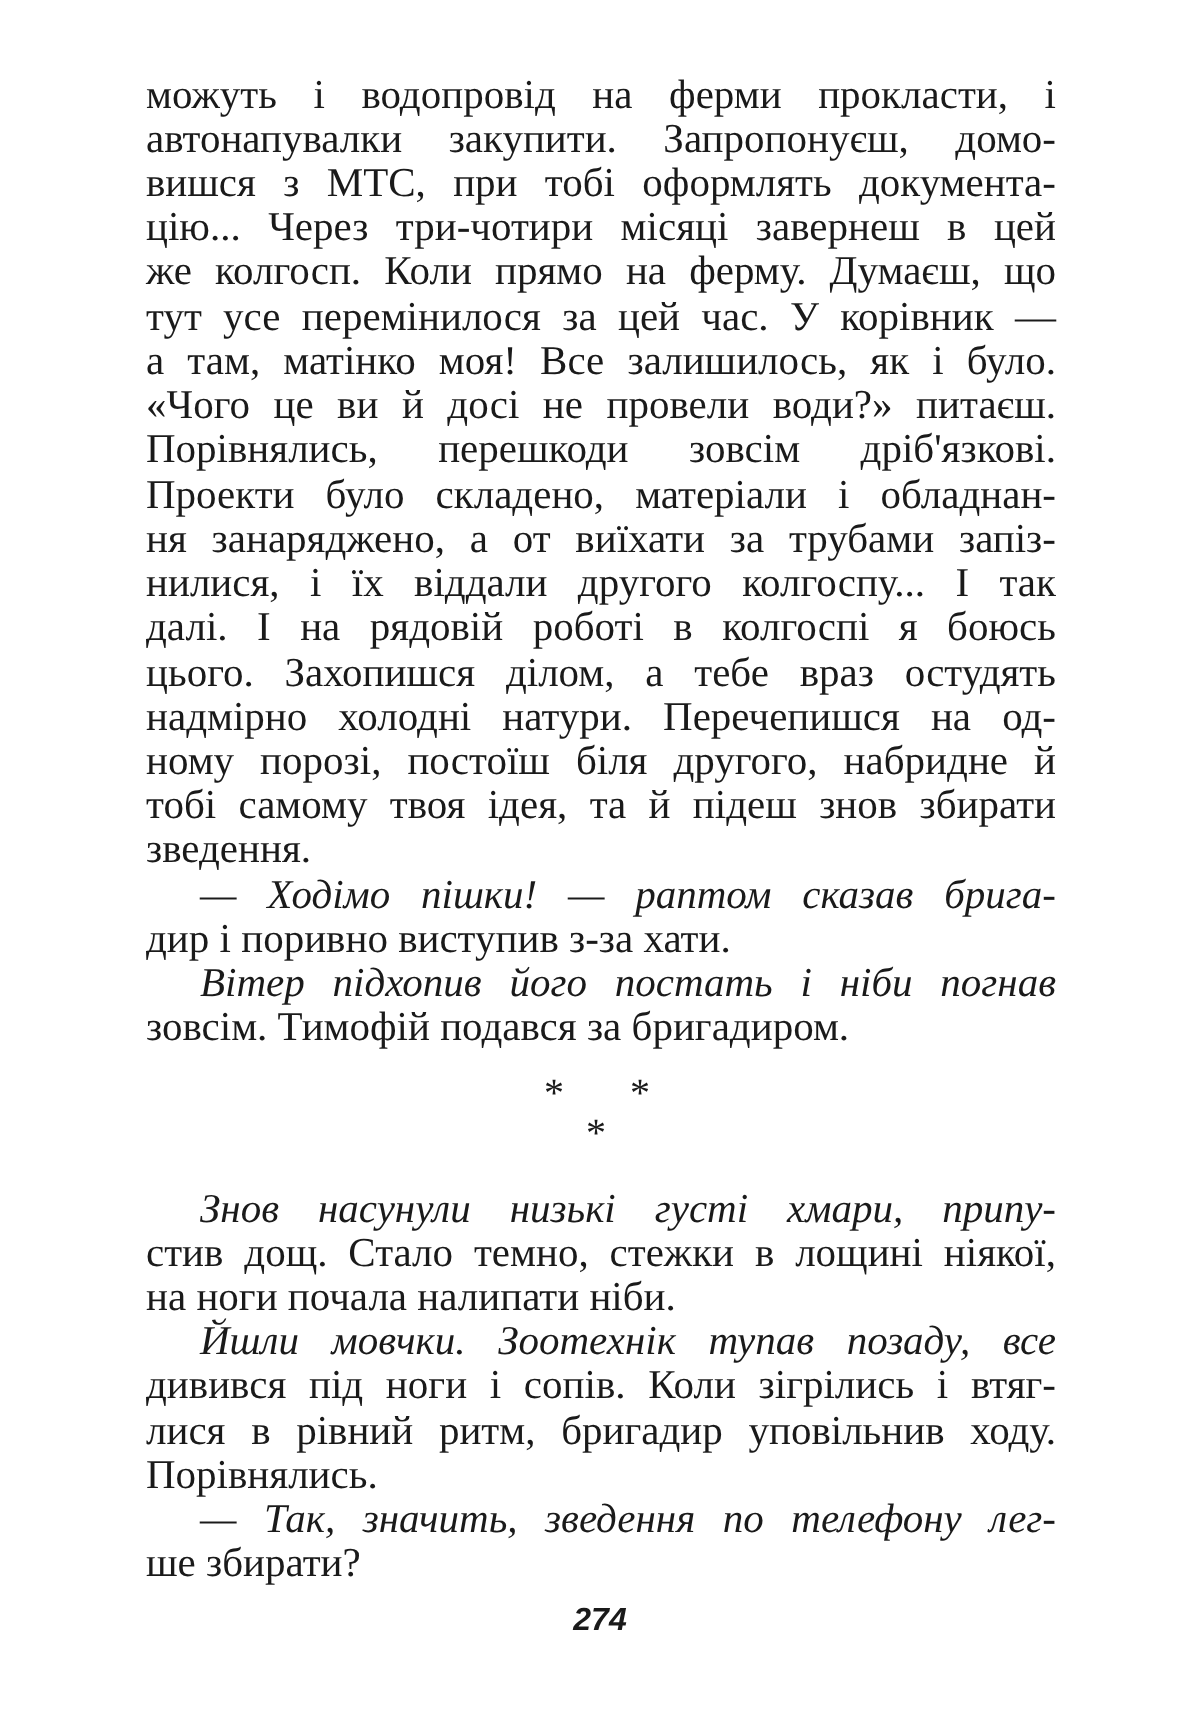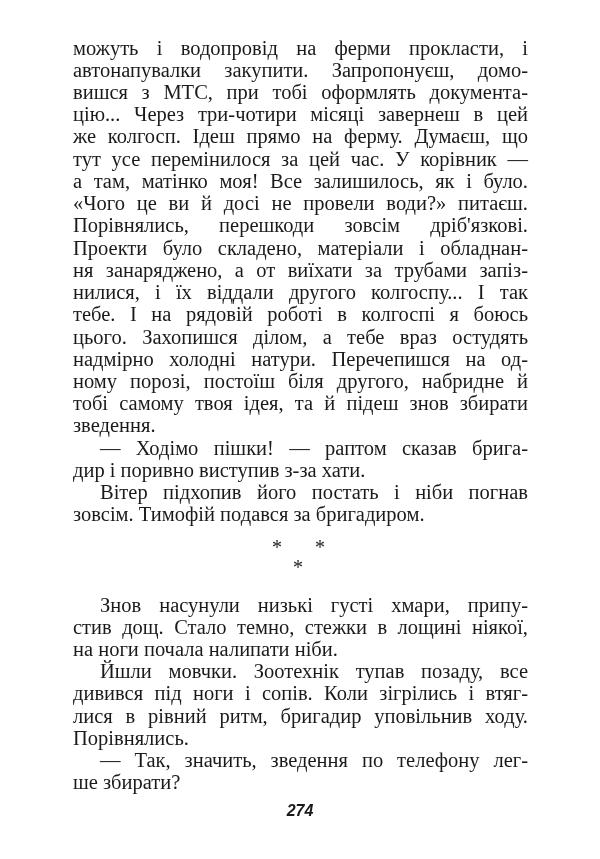--- a/index.html
+++ b/index.html
@@ -6,46 +6,46 @@
   body { width:600px; height:859px; position:relative; overflow:hidden; }
   .page { position:absolute; left:0; top:0; width:600px; height:634px; background:#fff; }
   .line {
     position:absolute; left:73px; width:455px;
     font-family:"Liberation Serif","DejaVu Serif",serif;
     font-size:20.5px; line-height:22px; color:#1a1a1a;
     white-space:nowrap;
     text-align:justify; text-align-last:justify;
   }
   .line.last { text-align-last:left; }
-  .line.indent { left:100px; width:428px; }
+  .line.indent { left:100px; width:428px;font-style:italic; }
   .stars { position:absolute; font-family:"Liberation Serif",serif; font-size:20px; color:#1a1a1a; }
   .pagenum {
     position:absolute; left:0; width:600px; top:802px; text-align:center;
     font-family:"Liberation Sans","DejaVu Sans",sans-serif; font-style:italic; font-weight:bold;
     font-size:16px; color:#1a1a1a;
   }
 </style>
 </head>
 <body>
 
 <div class="page">
 
   <div class="line" style="top:37px">можуть і водопровід на ферми прокласти, і</div>
   <div class="line" style="top:59px">автонапувалки закупити. Запропонуєш, домо-</div>
   <div class="line" style="top:81px">вишся з МТС, при тобі оформлять документа-</div>
   <div class="line" style="top:103px">цію... Через три-чотири місяці завернеш в цей</div>
-  <div class="line" style="top:125px">же колгосп. Ідеш прямо на ферму. Думаєш, що</div>
+  <div class="line" style="top:125px">же колгосп. Коли прямо на ферму. Думаєш, що</div>
   <div class="line" style="top:148px">тут усе перемінилося за цей час. У корівник —</div>
   <div class="line" style="top:170px">а там, матінко моя! Все залишилось, як і було.</div>
   <div class="line" style="top:192px">«Чого це ви й досі не провели води?» питаєш.</div>
   <div class="line" style="top:214px">Порівнялись, перешкоди зовсім дріб'язкові.</div>
   <div class="line" style="top:237px">Проекти було складено, матеріали і обладнан-</div>
   <div class="line" style="top:259px">ня занаряджено, а от виїхати за трубами запіз-</div>
   <div class="line" style="top:281px">нилися, і їх віддали другого колгоспу... І так</div>
-  <div class="line" style="top:303px">тебе. І на рядовій роботі в колгоспі я боюсь</div>
+  <div class="line" style="top:303px">далі. І на рядовій роботі в колгоспі я боюсь</div>
   <div class="line" style="top:326px">цього. Захопишся ділом, а тебе враз остудять</div>
   <div class="line" style="top:348px">надмірно холодні натури. Перечепишся на од-</div>
   <div class="line" style="top:370px">ному порозі, постоїш біля другого, набридне й</div>
   <div class="line" style="top:392px">тобі самому твоя ідея, та й підеш знов збирати</div>
   <div class="line last" style="top:414px">зведення.</div>
   <div class="line indent" style="top:437px">— Ходімо пішки! — раптом сказав бригa-</div>
   <div class="line last" style="top:459px">дир і поривно виступив з-за хати.</div>
   <div class="line indent" style="top:481px">Вітер підхопив його постать і ніби погнав</div>
   <div class="line last" style="top:503px">зовсім. Тимофій подався за бригадиром.</div>
 

